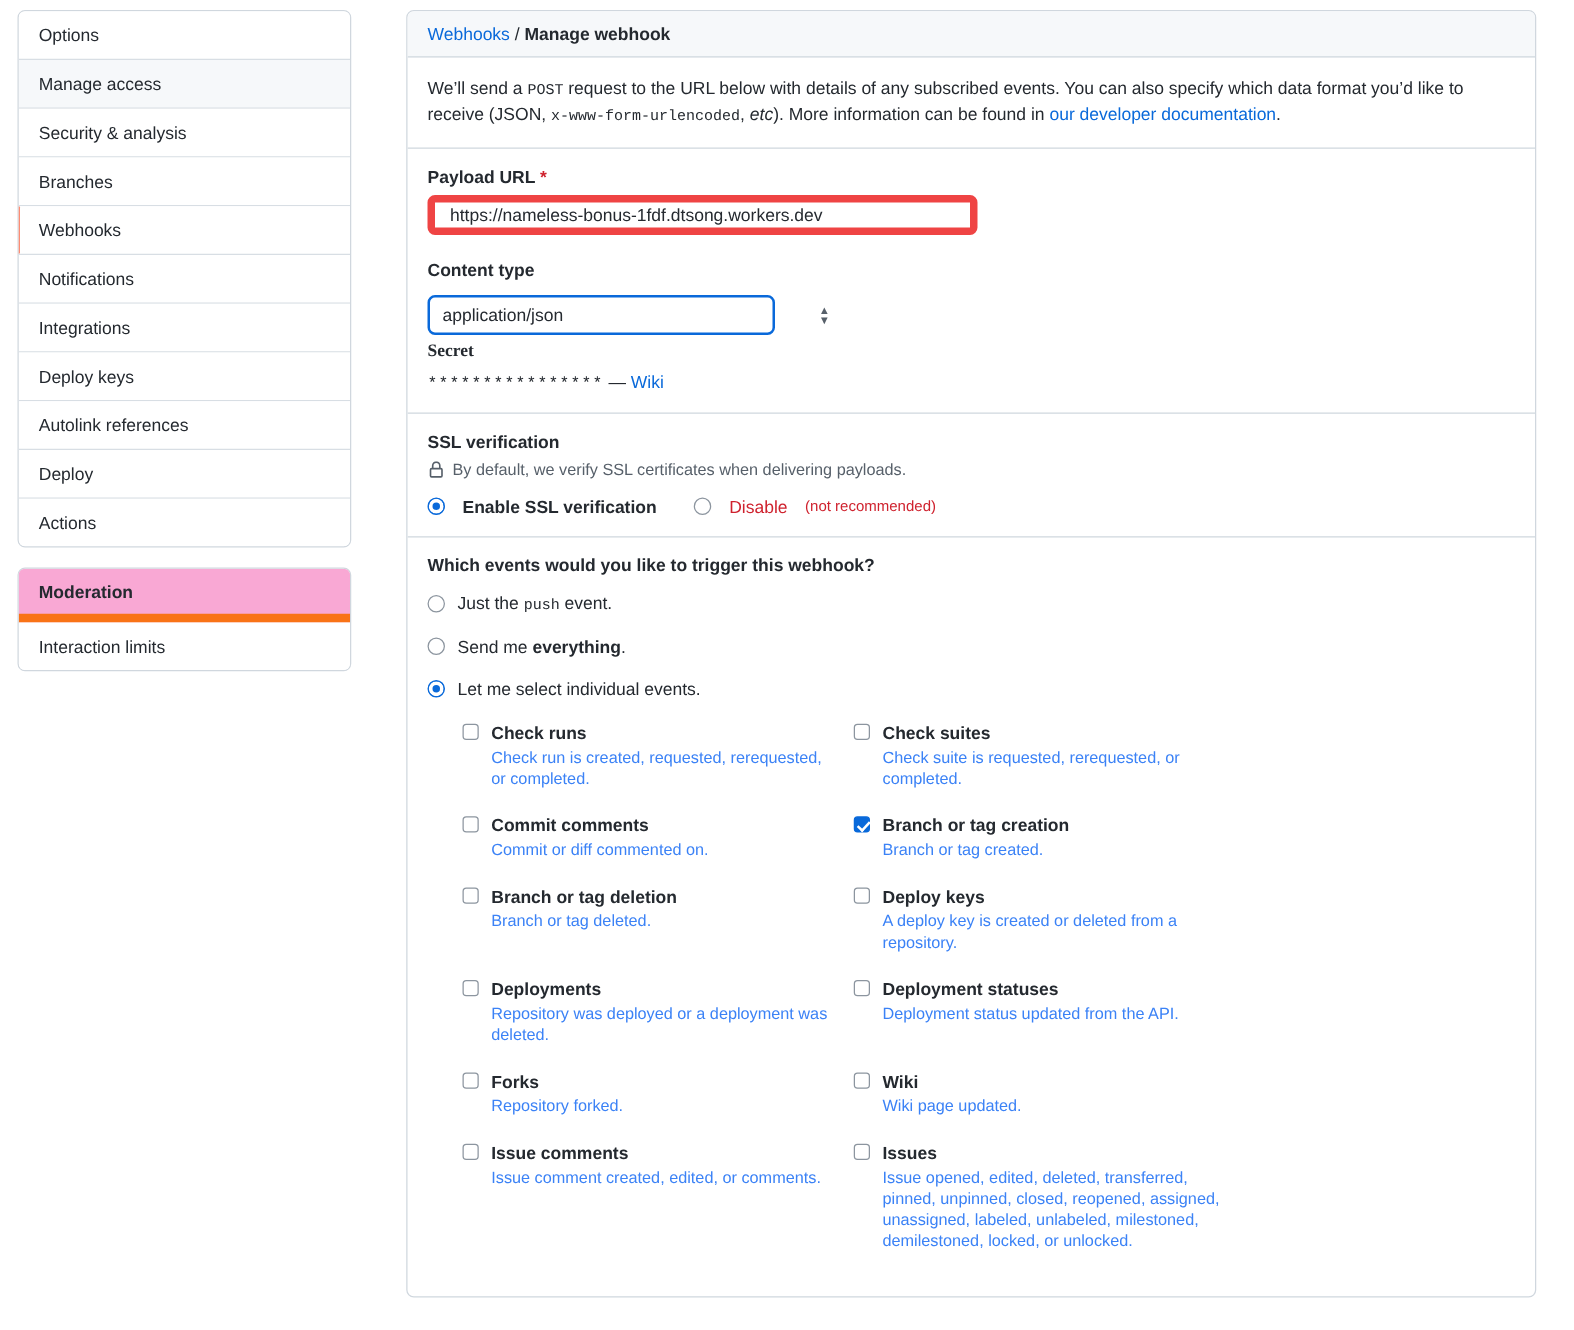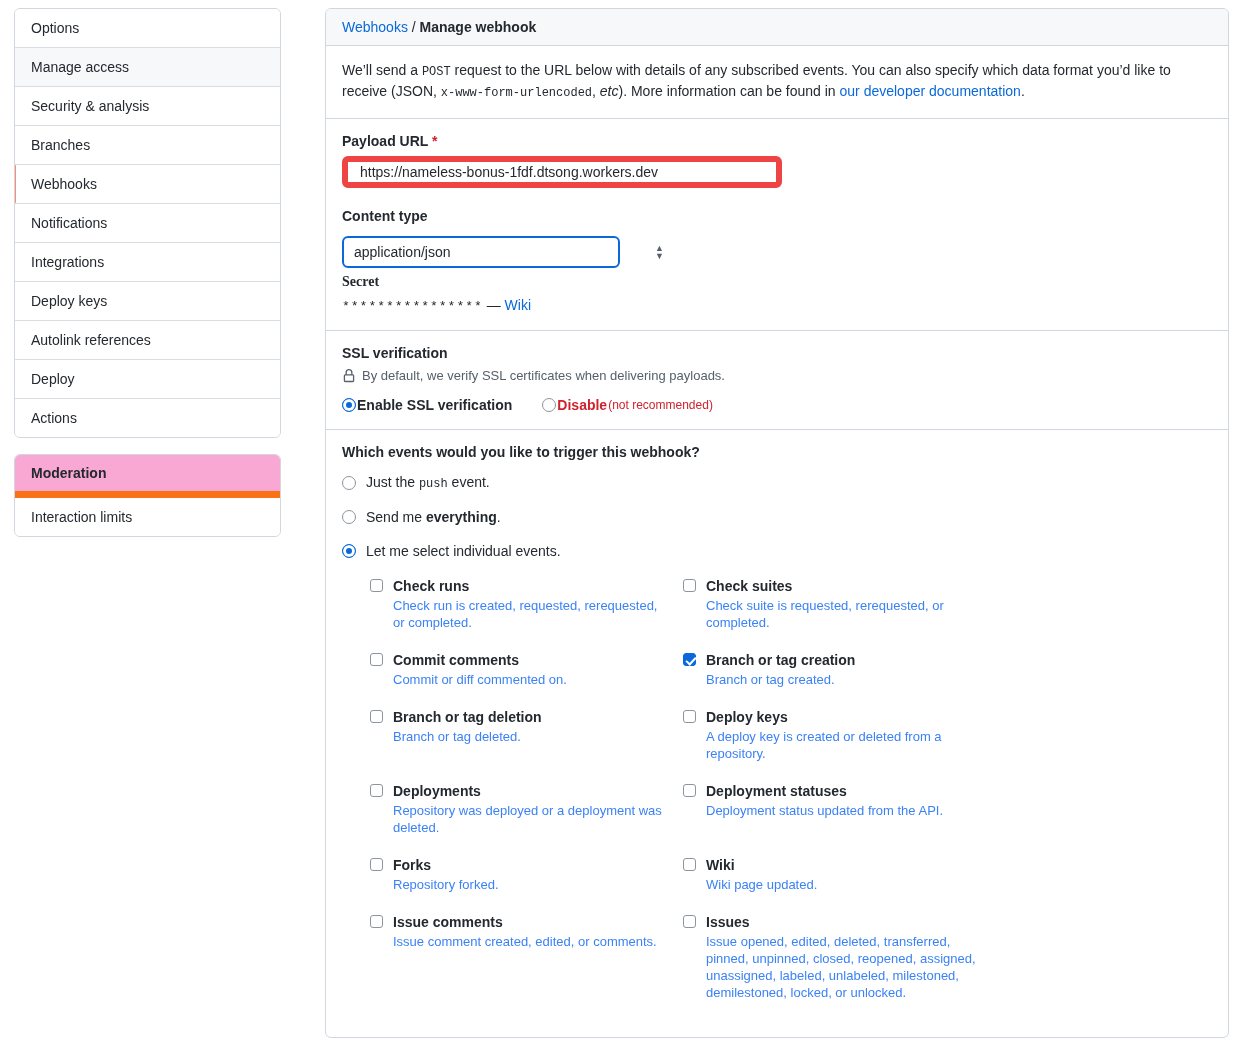--- a/index.html
+++ b/index.html
@@ -163,21 +163,21 @@
     font-size: 13px;
     margin-top: 2px;
   }
 
   .radio-row {
     display: flex;
     align-items: center;
     gap: 8px;
     margin-top: 14px;
   }
-  .radio-inline { display: flex; align-items: center; gap: 1px; margin-right: 22px; justify-content: flex-end; }
+  .radio-inline { display: flex; align-items: center; gap: 14px; margin-right: 22px; justify-content: flex-end; }
 
   .radio {
     width: 14px; height: 14px;
     border: 1px solid #8c959f;
     border-radius: 50%;
     background: #fff;
     display: inline-block;
     flex: 0 0 14px;
     position: relative;
     cursor: pointer;
@@ -304,21 +304,21 @@
           </svg>
           <span>By default, we verify SSL certificates when delivering payloads.</span>
         </div>
         <div class="radio-row">
           <span class="radio-inline">
             <span class="radio checked"></span>
             <span style="font-weight:bold;">Enable SSL verification</span>
           </span>
           <span class="radio-inline">
             <span class="radio"></span>
-            <span style="color:#cf222e;font-weight:bold;">Disable</span>
+            <span style="color:#cf222e;font-weight:normal;">Disable</span>
             <span style="color:#cf222e;font-size:12px;">(not recommended)</span>
           </span>
         </div>
       </div>
 
       <div class="panel-section">
         <div class="events-title">Which events would you like to trigger this webhook?</div>
 
         <div class="event-choice">
           <span class="radio"></span>

